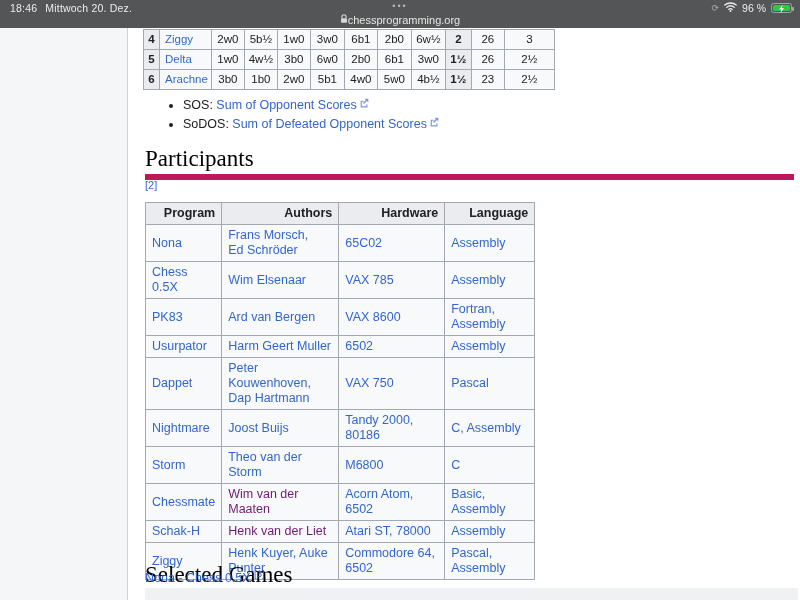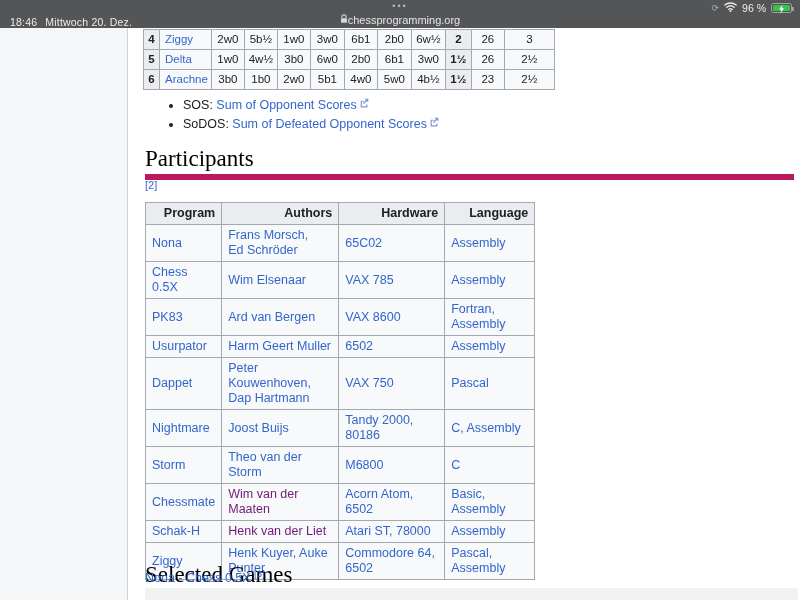--- a/index.html
+++ b/index.html
@@ -9,21 +9,21 @@
     background:#ffffff; font-family:"Liberation Sans", sans-serif;
     -webkit-font-smoothing:antialiased; color:#202122;
   }
 
   
   .statusbar {
     position:absolute; top:0; left:0; width:800px; height:28px;
     background:#545556; color:#ececec; z-index:20;
   }
   .sb-row1 { position:relative; height:13px; padding:2px 10px 0; font-size:10.5px; }
-  .sb-left { position:absolute; left:10px; top:16px; display:flex; gap:8px; letter-spacing:.2px; }
+  .sb-left { position:absolute; left:10px; top:2px; display:flex; gap:8px; letter-spacing:.2px; }
   .sb-dots { position:absolute; left:50%; top:1px; transform:translateX(-50%);
              color:#b9b9b9; font-size:9px; letter-spacing:2px; }
   .sb-right { position:absolute; right:8px; top:2px; display:flex; align-items:center; gap:5px; }
   .sb-faint { opacity:.55; font-size:9px; line-height:10px; }
   .battery { position:relative; width:21px; height:10px; border:1px solid #a3a3a3;
              border-radius:2.5px; display:inline-block; }
   .battery::after { content:""; position:absolute; right:-3px; top:2.5px; width:2px; height:4px;
                     background:#a3a3a3; border-radius:0 1px 1px 0; }
   .battery-fill { position:absolute; inset:1px; background:#32c546; border-radius:1.5px; }
   .battery svg { position:absolute; left:6px; top:0; }

